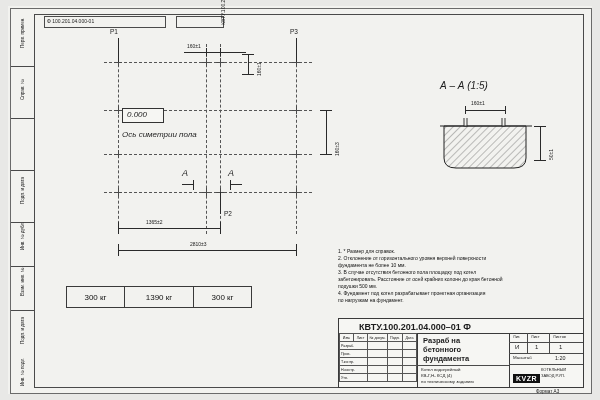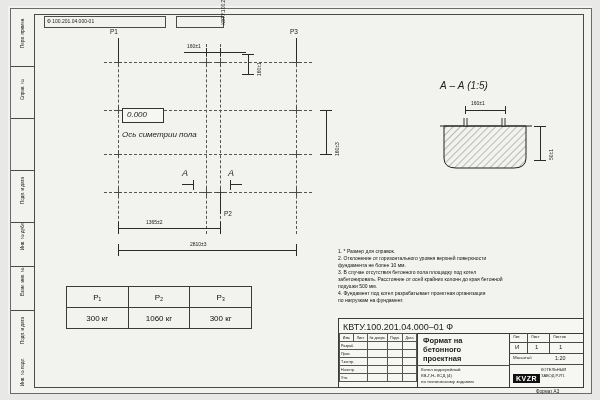--- a/index.html
+++ b/index.html
@@ -15,21 +15,21 @@
   .stamp-left{position:absolute;left:11px;top:14px;width:23px;height:372px;border-right:1px solid #4a4a4a;}
   .drawarea{position:absolute;left:34px;top:14px;width:548px;height:372px;}
   .dim{position:absolute;background:#2a2a2a;height:1px;}
   .dimv{position:absolute;background:#2a2a2a;width:1px;}
   .dash{position:absolute;border-top:1px dashed #555;}
   .dashv{position:absolute;border-left:1px dashed #555;}
   .note{position:absolute;font-size:5px;line-height:7px;color:#111;}
   .tbl{position:absolute;border-collapse:collapse;}
   .tbl td,.tbl th{border:1px solid #3a3a3a;font-size:8px;text-align:center;color:#111;padding:0;}
   .smalltbl td{border:1px solid #555;font-size:3.6px;color:#111;height:7px;padding:0 1px;}
-  .big{font-size:9px;font-weight:normal;}
+  .big{font-size:9px;font-weight:bold;margin-left:16px;}
   .logo{display:inline-block;background:#111;color:#fff;font-size:7px;font-weight:bold;padding:1px 3px;letter-spacing:.5px;}
   .ital{font-style:italic;}
 </style>
 </head>
 <body>
 
 <div class="page">
   <div class="sheet"></div>
   <div class="frame-outer"></div>
   <div class="frame-inner"></div>
@@ -175,28 +175,23 @@
     <div>фундамента не более 10 мм.</div>
     <div>3. В случае отсутствия бетонного пола площадку под котел</div>
     <div>забетонировать. Расстояние от осей крайних колонн до края бетонной</div>
     <div>подушки 500 мм.</div>
     <div>4. Фундамент под котел разрабатывает проектная организация</div>
     <div>по нагрузкам на фундамент.</div>
   </div>
 
   <table class="tbl" style="left:66px;top:286px;width:186px;">
     <tbody>
-        <tr>
-      <td style="width:62px;height:20px;">P₁</td>
-      <td style="width:62px;">P₂</td>
-      <td style="width:62px;">P₃</td>
-    </tr>
     <tr>
       <td style="height:20px;">300 кг</td>
-      <td>1060 кг</td>
+      <td>1390 кг</td>
       <td>300 кг</td>
     </tr>
   </tbody>
     </table>
 
   <div style="position:absolute;left:338px;top:318px;width:244px;height:68px;border:1px solid #3a3a3a;background:#f6f6f3;">
 
     <div style="position:absolute;left:0;top:0;width:244px;height:14px;border-bottom:1px solid #3a3a3a;"></div>
     <div class="txt big" style="left:4px;top:3px;font-size:9px;">КВТУ.100.201.04.000–01 Ф</div>
 
@@ -238,23 +233,23 @@
               <td colspan="2" style="text-align:left">Утв.</td>
               <td></td>
               <td></td>
               <td></td>
             </tr>
       </tbody>
         </table>
     </div>
 
     <div style="position:absolute;left:78px;top:14px;width:92px;height:54px;border-right:1px solid #3a3a3a;">
-      <div class="txt" style="left:6px;top:3px;font-size:7.5px;font-weight:bold;">Формат на</div>
+      <div class="txt" style="left:6px;top:3px;font-size:7.5px;font-weight:bold;">Разраб на</div>
       <div class="txt" style="left:6px;top:12px;font-size:7.5px;font-weight:bold;">бетонного</div>
-      <div class="txt" style="left:6px;top:21px;font-size:7.5px;font-weight:bold;">проектная</div>
+      <div class="txt" style="left:6px;top:21px;font-size:7.5px;font-weight:bold;">фундамента</div>
       <div class="hline" style="left:0;top:32px;width:92px;height:1px;"></div>
       <div class="txt" style="left:4px;top:34px;font-size:4.4px;">Котел водогрейный</div>
       <div class="txt" style="left:4px;top:40px;font-size:4.4px;">КВ-Г,Н- КСД  (4)</div>
       <div class="txt" style="left:4px;top:46px;font-size:4.4px;">по техническому заданию</div>
     </div>
 
     <div style="position:absolute;left:170px;top:14px;width:74px;height:54px;">
       <div class="hline" style="left:0;top:9px;width:74px;height:1px;"></div>
       <div class="hline" style="left:0;top:20px;width:74px;height:1px;"></div>
       <div class="hline" style="left:0;top:31px;width:74px;height:1px;"></div>

